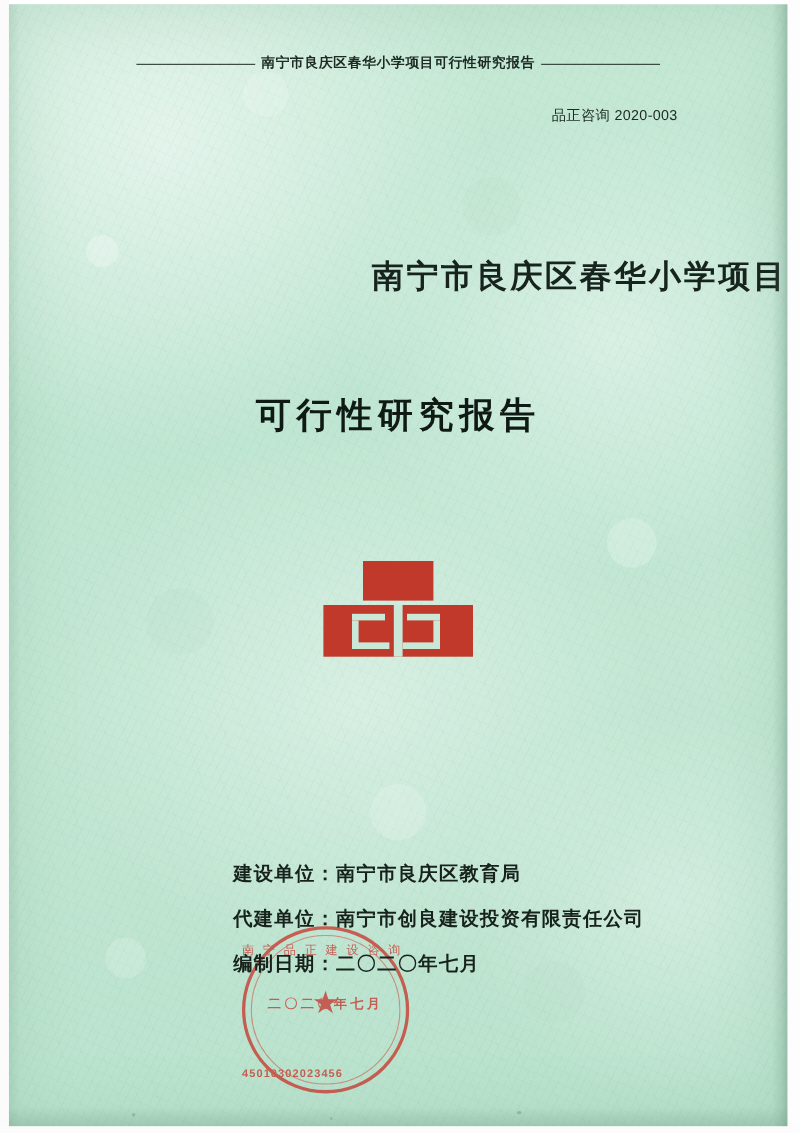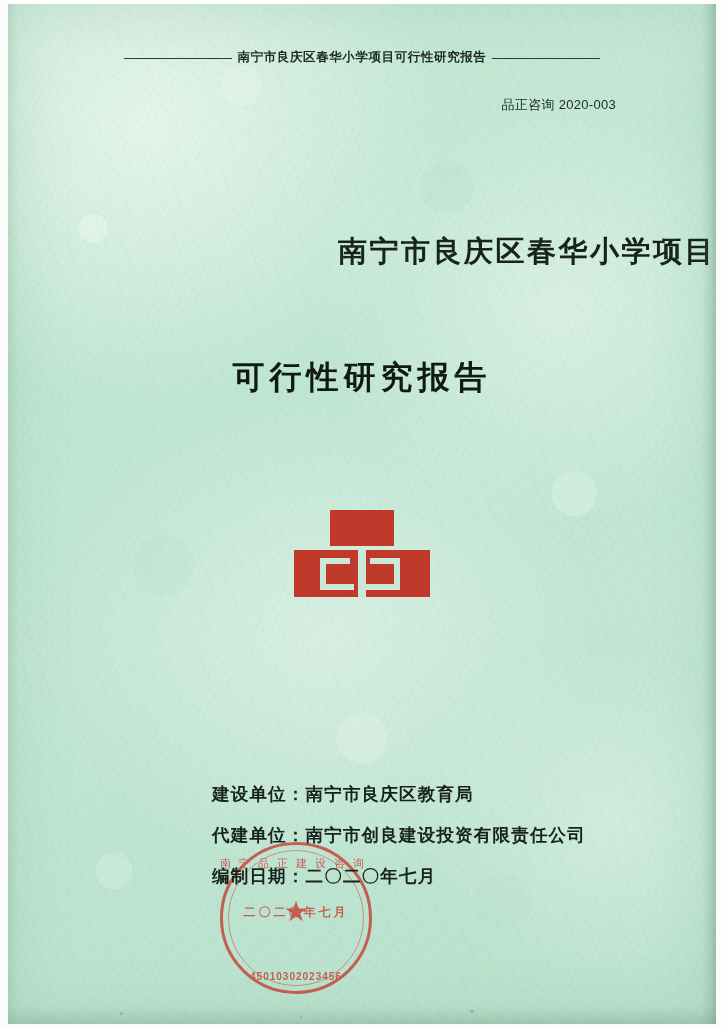--- a/index.html
+++ b/index.html
@@ -258,21 +258,21 @@
     text-align: right;
     color: #c8392f;
     font-size: 11px;
     letter-spacing: 8px;
     font-weight: normal;
   }
   .seal .arc-bottom {
     position: absolute;
     left: 0; bottom: 12px;
     width: 152px;
-    text-align: center;
+    text-align: left;
     color: #c8392f;
     font-size: 10px;
     letter-spacing: 1px;
     font-weight: bold;
   }
   .seal .mid {
     position: absolute;
     left: 0; top: 62px;
     width: 152px;
     text-align: center;

